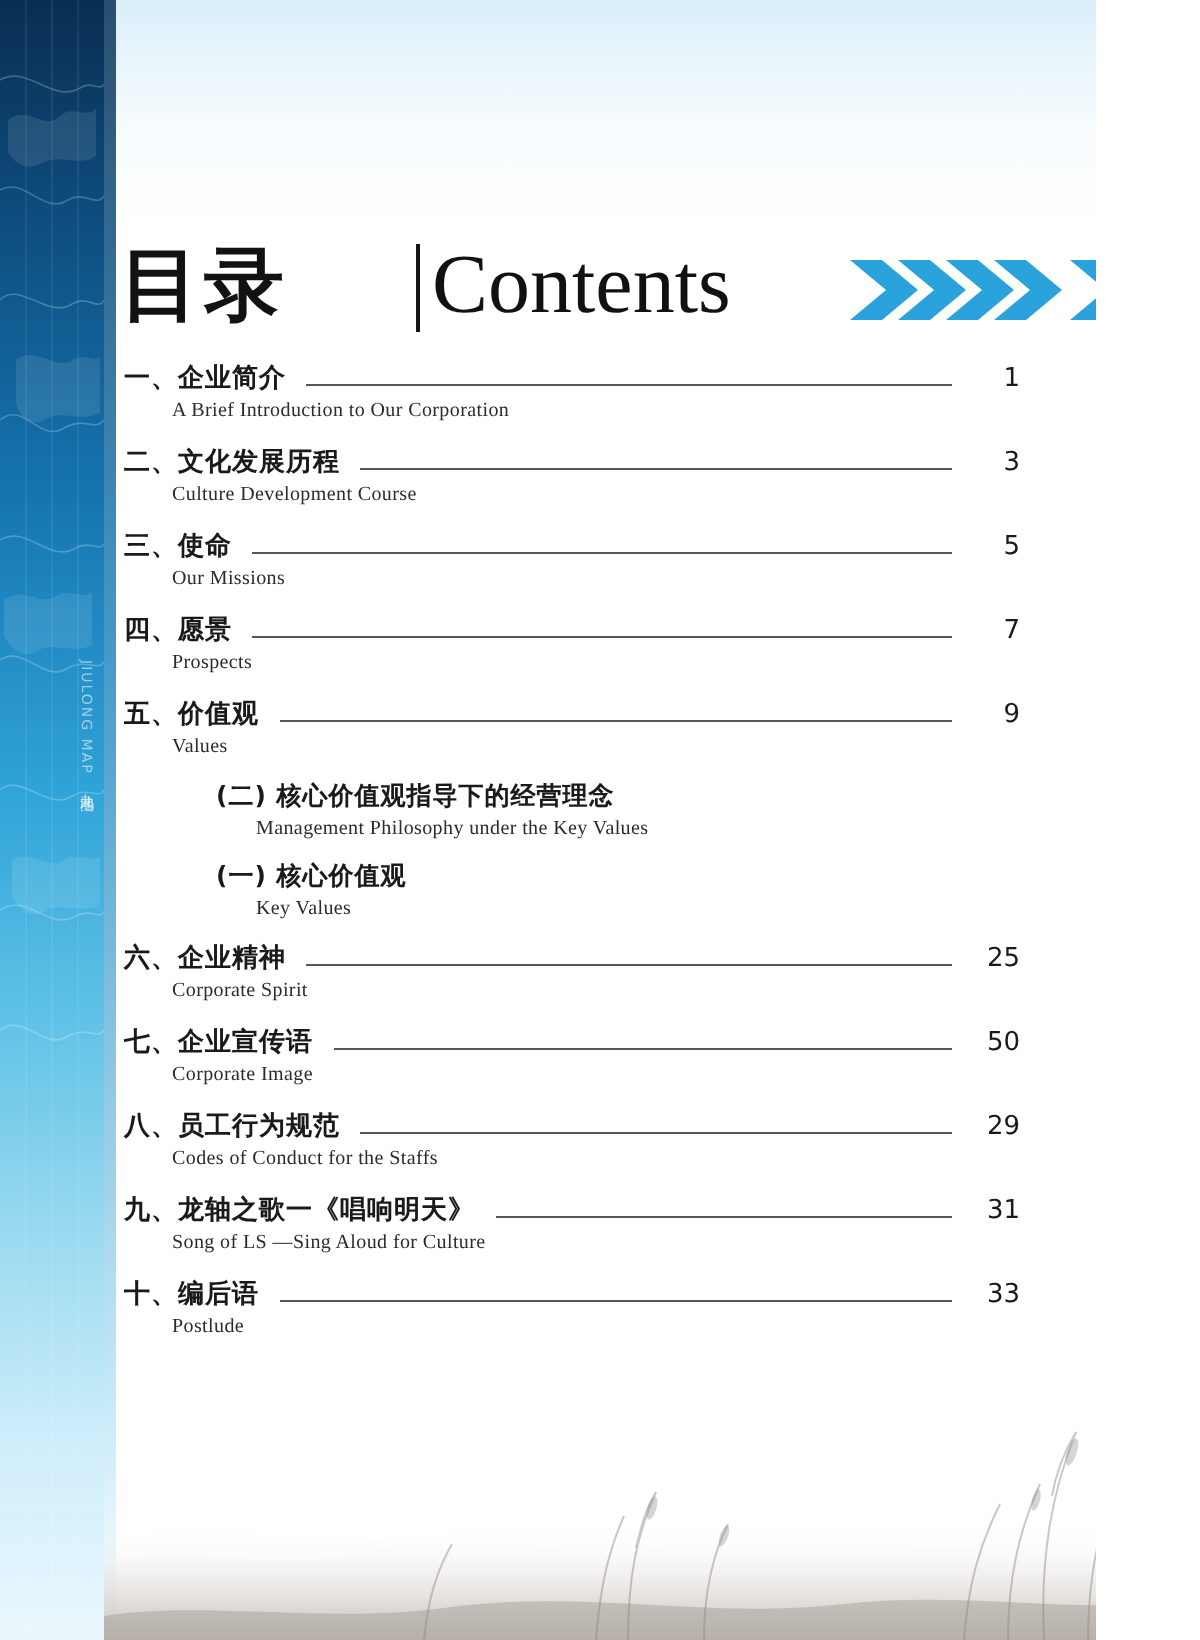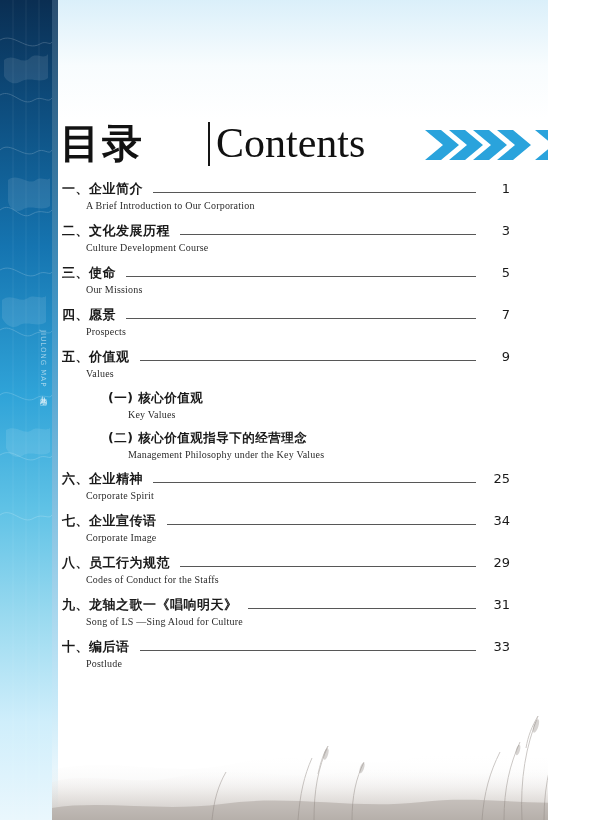--- a/index.html
+++ b/index.html
@@ -330,46 +330,46 @@
       <div class="row-main">
         <span class="lbl-cn"><span>五、</span><span>价值观</span></span>
         <span class="leader"></span>
         <span class="pg">9</span>
       </div>
       <div class="lbl-en">Values</div>
     </div>
 
     <div class="toc-row sub">
       <div class="row-main">
+        <span class="lbl-cn"><span>(二)</span> <span>核心价值观指导下的经营理念</span></span>
+      </div>
+      <div class="lbl-en">Management Philosophy under the Key Values</div>
+    </div>
+
+    <div class="toc-row sub">
+      <div class="row-main">
         <span class="lbl-cn"><span>(一)</span> <span>核心价值观</span></span>
       </div>
       <div class="lbl-en">Key Values</div>
     </div>
 
-    <div class="toc-row sub">
-      <div class="row-main">
-        <span class="lbl-cn"><span>(二)</span> <span>核心价值观指导下的经营理念</span></span>
-      </div>
-      <div class="lbl-en">Management Philosophy under the Key Values</div>
-    </div>
-
     <div class="toc-row">
       <div class="row-main">
         <span class="lbl-cn"><span>六、</span><span>企业精神</span></span>
         <span class="leader"></span>
         <span class="pg">25</span>
       </div>
       <div class="lbl-en">Corporate Spirit</div>
     </div>
 
     <div class="toc-row">
       <div class="row-main">
         <span class="lbl-cn"><span>七、</span><span>企业宣传语</span></span>
         <span class="leader"></span>
-        <span class="pg">34</span>
+        <span class="pg">50</span>
       </div>
       <div class="lbl-en">Corporate Image</div>
     </div>
 
     <div class="toc-row">
       <div class="row-main">
         <span class="lbl-cn"><span>八、</span><span>员工行为规范</span></span>
         <span class="leader"></span>
         <span class="pg">29</span>
       </div>

